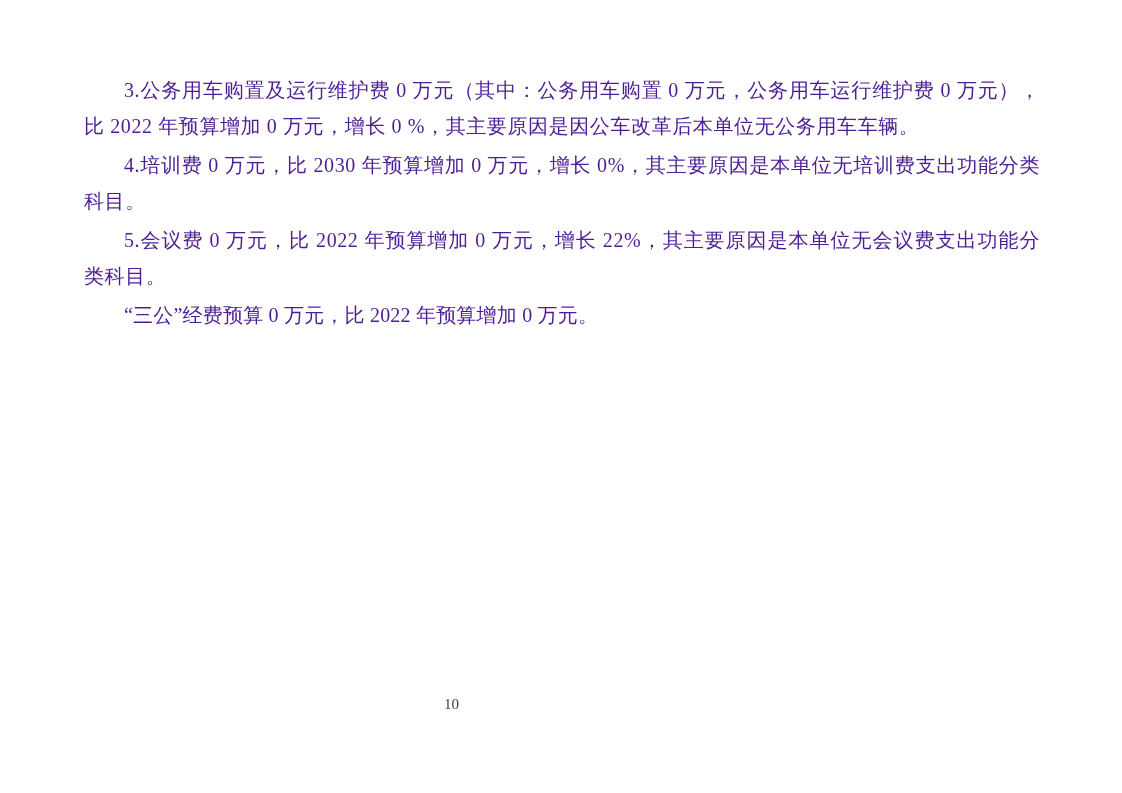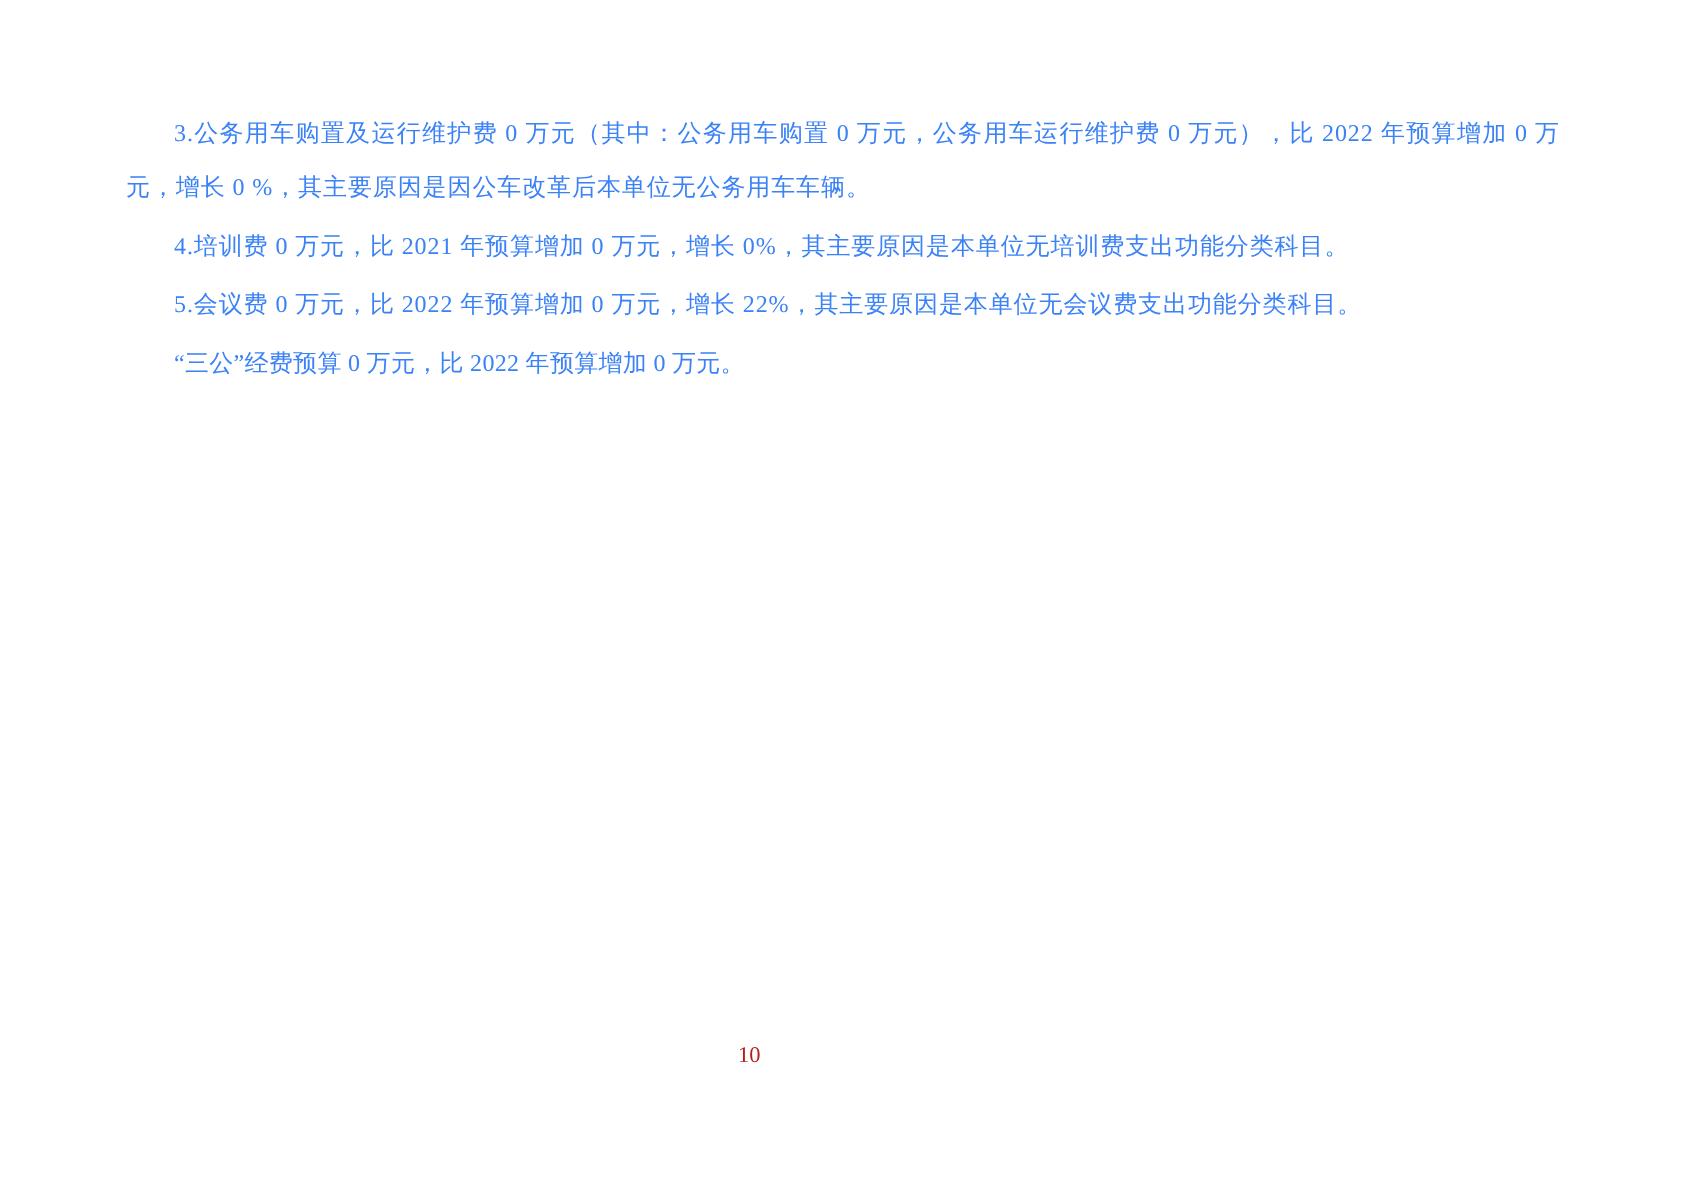--- a/index.html
+++ b/index.html
@@ -23,49 +23,48 @@
     height: 793px;
     background: #ffffff;
   }
   .content {
     position: absolute;
     left: 84px;
     top: 72px;
     width: 956px;
   }
   .para {
-    font-size: 16px;
+    font-size: 20px;
     line-height: 36px;
     text-align: justify;
     text-justify: inter-ideograph;
     text-indent: 2em;
     margin: 0 0 3px 0;
     letter-spacing: 0.6px;
-    color: #3b82f6;
+    color: #4c1d95;
     font-family: "Liberation Serif", "DejaVu Serif", serif;
   }
   .para.tight {
     letter-spacing: 0.2px;
   }
   .page-number {
     position: absolute;
     left: 0;
     top: 696px;
     width: 903px;
     text-align: center;
     font-size: 15px;
-    color: #b91c1c;
+    color: #404040;
     font-family: "Liberation Serif", "DejaVu Serif", serif;
-    padding-left: 48px;
   }
 </style>
 </head>
 <body>
 
 <div class="page">
   <div class="content">
     <p class="para">3.公务用车购置及运行维护费 0 万元（其中：公务用车购置 0 万元，公务用车运行维护费 0 万元），比 2022 年预算增加 0 万元，增长 0 %，其主要原因是因公车改革后本单位无公务用车车辆。</p>
-    <p class="para">4.培训费 0 万元，比 2021 年预算增加 0 万元，增长 0%，其主要原因是本单位无培训费支出功能分类科目。</p>
+    <p class="para">4.培训费 0 万元，比 2030 年预算增加 0 万元，增长 0%，其主要原因是本单位无培训费支出功能分类科目。</p>
     <p class="para">5.会议费 0 万元，比 2022 年预算增加 0 万元，增长 22%，其主要原因是本单位无会议费支出功能分类科目。</p>
     <p class="para tight">“三公”经费预算 0 万元，比 2022 年预算增加 0 万元。</p>
   </div>
   <div class="page-number">10</div>
 </div>
 
 </body></html>

